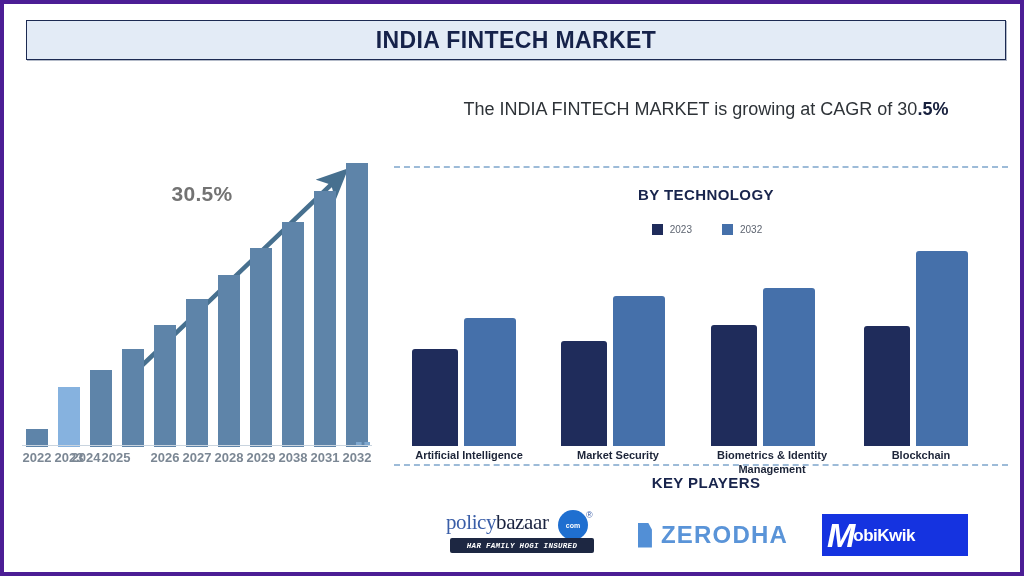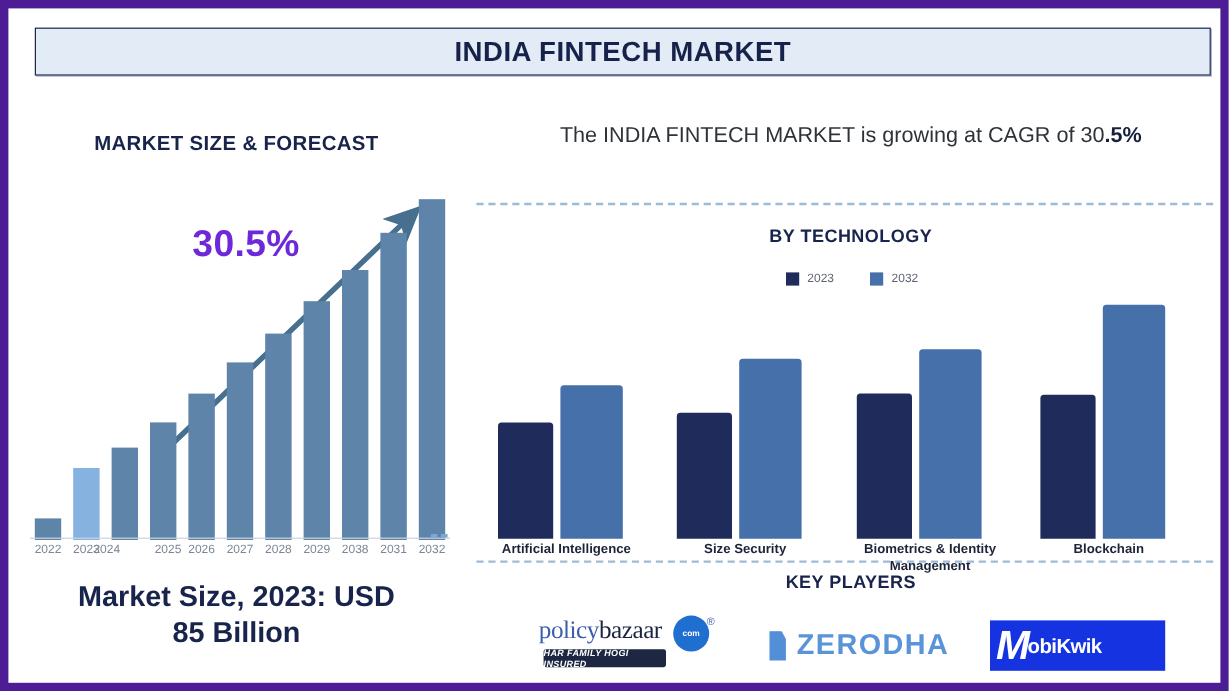--- a/index.html
+++ b/index.html
@@ -4,21 +4,21 @@
 <style>
   html,body{margin:0;padding:0;}
   body{
     width:1024px;height:576px;overflow:hidden;
     background:#ffffff;
     font-family:"Liberation Sans", sans-serif;
     -webkit-font-smoothing:antialiased;
   }
   #root{
     position:relative;width:1024px;height:576px;box-sizing:border-box;
-    border:7px solid #4c1d95;background:#ffffff;
+    border:4px solid #4c1d95;background:#ffffff;
   }
 
   
   .title-banner{
     position:absolute;left:22px;top:16px;width:980px;height:40px;
     box-sizing:border-box;
     background:#e3ebf6;border:1.5px solid #1c2a52;
     display:flex;align-items:center;justify-content:center;
     box-shadow:1px 1px 0 rgba(40,60,100,.35);
   }
@@ -27,37 +27,37 @@
   }
 
   
   .left-panel{position:absolute;left:0;top:78px;width:380px;height:498px;}
   .left-title{
     position:absolute;left:0;top:25px;width:380px;text-align:center;
     font-size:17px;font-weight:bold;color:#18244c;letter-spacing:.3px;
   }
   .cagr-left{
     position:absolute;left:118px;top:100px;width:160px;text-align:center;
-    font-size:31px;font-weight:bold;color:#6d28d9;letter-spacing:.3px;
+    font-size:21px;font-weight:bold;color:#737373;letter-spacing:.3px;
   }
   .arrow-wrap{position:absolute;left:0;top:60px;width:380px;height:240px;pointer-events:none;}
   .growth-chart{position:absolute;left:0;top:65px;width:380px;height:300px;}
   .gbar{position:absolute;bottom:0;width:22px;background:#5e84a9;}
   .gbar.highlight{background:#86b2df;}
   .axis-line{
     position:absolute;left:18px;top:363px;width:350px;height:1px;background:#c9d4df;
   }
   .axis-dash{
     position:absolute;left:352px;top:360px;width:14px;height:3px;
     border-top:3px dashed #7fa8cf;
   }
   .years{position:absolute;left:0;top:368px;width:380px;height:16px;}
   .years span{
     position:absolute;top:0;width:32px;text-align:center;
-    font-size:10px;color:#7b8794;font-weight:normal;
+    font-size:13px;color:#7b8794;font-weight:bold;
   }
   .market-size{
     position:absolute;left:8px;top:398px;width:364px;text-align:center;
     font-size:24px;font-weight:bold;color:#18244c;line-height:1.25;
   }
 
   
   .right-panel{position:absolute;left:382px;top:78px;width:642px;height:498px;}
   .rp-head{
     position:absolute;left:10px;top:14px;width:620px;text-align:center;
@@ -111,24 +111,24 @@
   }
   .pb-word .a{color:#3a5ea8;}
   .pb-word .b{color:#1a2340;}
   .pb-dot{
     position:absolute;left:112px;top:0px;width:30px;height:30px;border-radius:50%;
     background:#1f6fd0;color:#fff;font-size:7px;font-weight:bold;
     display:flex;align-items:center;justify-content:center;
   }
   .pb-star{position:absolute;left:140px;top:0px;font-size:9px;color:#3a5ea8;}
   .pb-tag{
-    position:absolute;left:4px;top:28px;width:102px;height:15px;
+    position:absolute;left:4px;top:28px;width:144px;height:15px;
     background:#1d2742;color:#ffffff;border-radius:2px;
     font-size:7.5px;font-weight:bold;font-style:italic;letter-spacing:.3px;
-    display:flex;align-items:center;justify-content:center;
+    display:flex;align-items:center;justify-content:center;font-family:Liberation Mono, monospace;
   }
 
   .logo-zd{position:absolute;left:252px;top:16px;width:150px;height:34px;display:flex;align-items:center;gap:9px;}
   .zd-mark{
     width:21px;height:25px;background:#528fd6;
     clip-path:polygon(0 0,72% 0,100% 28%,100% 100%,0 100%);
   }
   .zd-text{font-size:24px;font-weight:bold;color:#5a94d8;letter-spacing:1.2px;}
 
   .logo-mk{
@@ -145,21 +145,20 @@
 <body>
 
 <div id="root">
 
   <div class="title-banner">
     <span class="t">INDIA FINTECH MARKET</span>
   </div>
 
   <div class="left-panel">
 
-    <div class="left-title">MARKET SIZE &amp; FORECAST</div>
 
     <div class="cagr-left">30.5%</div>
 
     <div class="arrow-wrap">
       <svg width="380" height="240" viewBox="0 0 380 240">
         <defs>
           <marker id="ah" markerWidth="7" markerHeight="7" refX="3.2" refY="3.2" orient="auto">
             <path d="M0,0 L7,3.2 L0,6.4 L1.7,3.2 z" fill="#47708f"></path>
           </marker>
         </defs>
@@ -181,34 +180,30 @@
       <div class="gbar" style="left:342px; height:284px;"></div>
     </div>
 
     <div class="axis-line"></div>
     <div class="axis-dash"></div>
 
     <div class="years">
       <span style="left:17px;">2022</span>
       <span style="left:49px;">2023</span>
       <span style="left:66px;">2024</span>
-      <span style="left:117px;">2025</span>
+      <span style="left:96px;">2025</span>
       <span style="left:145px;">2026</span>
       <span style="left:177px;">2027</span>
       <span style="left:209px;">2028</span>
       <span style="left:241px;">2029</span>
       <span style="left:273px;">2038</span>
       <span style="left:305px;">2031</span>
       <span style="left:337px;">2032</span>
     </div>
 
-    <div class="market-size">
-      <div>Market Size, 2023: USD</div>
-      <div>85 Billion</div>
-    </div>
   </div>
 
   <div class="right-panel">
 
     <div class="rp-head"><span>The INDIA FINTECH MARKET is growing at CAGR of </span><span>30</span><b>.5%</b></div>
 
     <div class="dashed" id="dash-1"></div>
 
     <div class="by-tech">BY TECHNOLOGY</div>
 
@@ -233,21 +228,21 @@
 
       <div class="tbar dark" style="left:325px; width:46px; height:121px;"></div>
       <div class="tbar light" style="left:377px; width:52px; height:158px;"></div>
 
       <div class="tbar dark" style="left:478px; width:46px; height:120px;"></div>
       <div class="tbar light" style="left:530px; width:52px; height:195px;"></div>
     </div>
 
     <div class="tech-labels">
       <div class="lb" style="left:18px;  width:130px;">Artificial Intelligence</div>
-      <div class="lb" style="left:167px; width:130px;">Size Security</div>
+      <div class="lb" style="left:167px; width:130px;">Market Security</div>
       <div class="lb" style="left:306px; width:160px;text-align:center;">Biometrics &amp; Identity Management</div>
       <div class="lb" style="left:470px; width:130px;">Blockchain</div>
     </div>
 
     <div class="dashed" id="dash-2"></div>
 
     <div class="key-players-title">KEY PLAYERS</div>
 
     <div class="logos">
 

